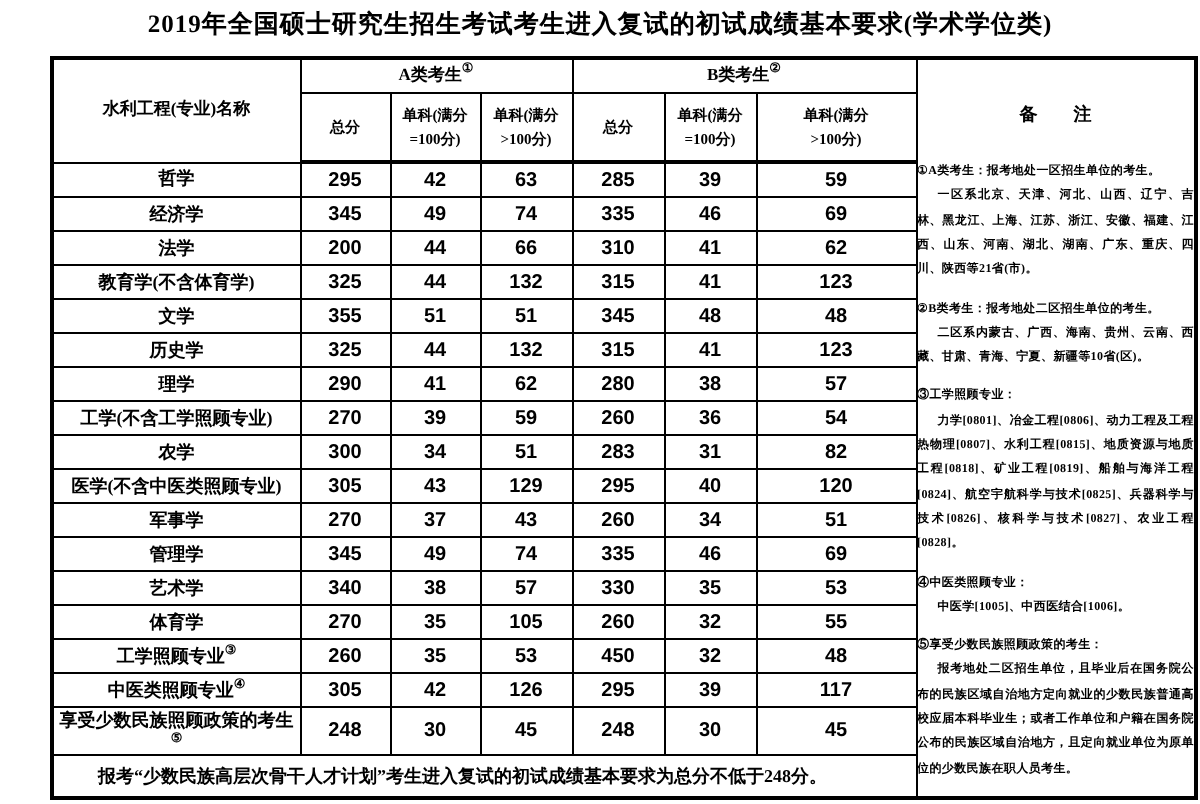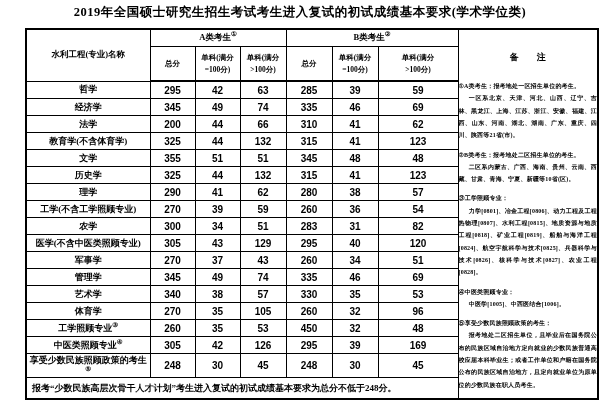--- a/index.html
+++ b/index.html
@@ -13,21 +13,21 @@
   tr.h1 td{height:16px;font-size:8.5px;font-weight:bold;text-align:center;vertical-align:middle;}
   tr.h2 td{height:33px;font-size:7.5px;font-weight:bold;text-align:center;
          vertical-align:middle;white-space:pre-line;line-height:1.5;border-bottom:2px solid #000;}
   td.subj-h{font-size:9px;font-weight:bold;text-align:center;vertical-align:middle;}
   tr.data-row td{height:16px;}
   td.subj{font-size:9px;font-weight:bold;text-align:center;padding-left:4px;vertical-align:middle;}
   td.val{font-family:"Liberation Sans","DejaVu Sans",sans-serif;
          font-size:10px;font-weight:bold;text-align:center;vertical-align:middle;}
   sup.circ{font-size:6.5px;vertical-align:super;line-height:0;}
   tr.footer-row td{height:20px;font-size:9px;font-weight:bold;
-         text-align:left;padding-left:5px;vertical-align:middle;}
+         text-align:left;padding-left:22px;vertical-align:middle;}
   td.remarks-cell{vertical-align:top;padding:0 3px;}
   .remark-title{text-align:center;font-size:9px;font-weight:bold;margin:14px 0 16px 0;}
   .remark-p{font-size:6px;line-height:12.3px;margin:0;font-weight:bold;
          text-align:justify;letter-spacing:0.2px;}
   .remark-p.indent{text-indent:1.7em;}
   .remark-p.gap{margin-top:7px;}
 </style>
 </head>
 <body>
 
@@ -208,41 +208,41 @@
     <td class="val">53</td>
   </tr>
 
   <tr class="data-row">
     <td class="subj"><span class="subj-label">体育学</span><sup class="circ subj-sup"></sup></td>
     <td class="val">270</td>
     <td class="val">35</td>
     <td class="val">105</td>
     <td class="val">260</td>
     <td class="val">32</td>
-    <td class="val">96</td>
+    <td class="val">55</td>
   </tr>
 
   <tr class="data-row">
     <td class="subj"><span class="subj-label">工学照顾专业</span><sup class="circ subj-sup">③</sup></td>
     <td class="val">260</td>
     <td class="val">35</td>
     <td class="val">53</td>
     <td class="val">450</td>
     <td class="val">32</td>
     <td class="val">48</td>
   </tr>
 
   <tr class="data-row">
     <td class="subj"><span class="subj-label">中医类照顾专业</span><sup class="circ subj-sup">④</sup></td>
     <td class="val">305</td>
     <td class="val">42</td>
     <td class="val">126</td>
     <td class="val">295</td>
     <td class="val">39</td>
-    <td class="val">169</td>
+    <td class="val">117</td>
   </tr>
 
   <tr class="data-row">
     <td class="subj"><span class="subj-label">享受少数民族照顾政策的考生</span><sup class="circ subj-sup">⑤</sup></td>
     <td class="val">248</td>
     <td class="val">30</td>
     <td class="val">45</td>
     <td class="val">248</td>
     <td class="val">30</td>
     <td class="val">45</td>

